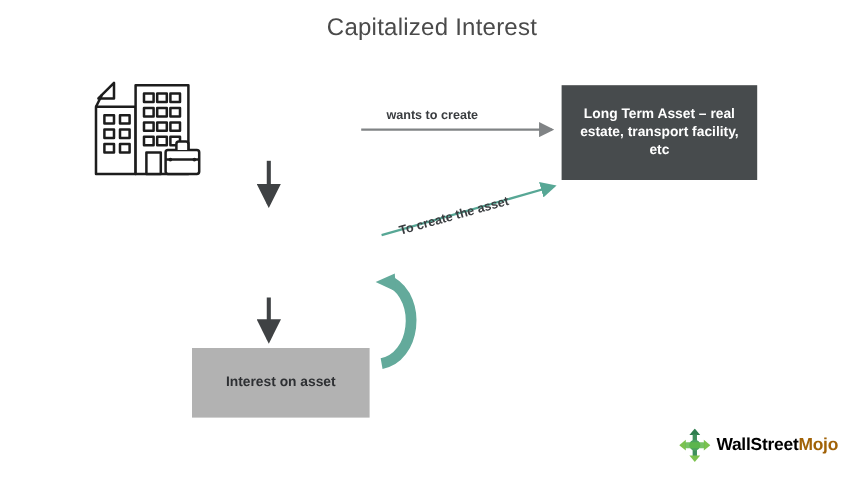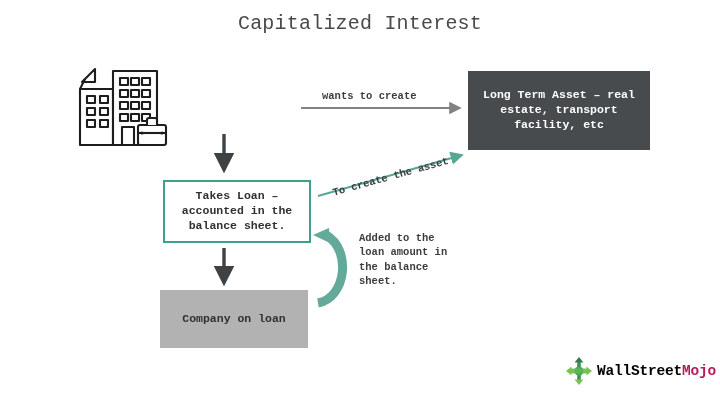--- a/index.html
+++ b/index.html
@@ -5,21 +5,21 @@
   html, body {
     margin: 0;
     padding: 0;
     background: #ffffff;
   }
   #canvas {
     position: relative;
     width: 720px;
     height: 401px;
     background: #ffffff;
-    font-family: Liberation Mono, monospace;
+    font-family: Liberation Sans, sans-serif;
     overflow: hidden;
   }
 
   
   #diagram-title {
     position: absolute;
     left: 0;
     top: 12px;
     width: 720px;
     text-align: center;
@@ -57,21 +57,21 @@
     height: 48px;
     background: #45b3a0;
     color: #ffffff;
     font-size: 11.5px;
     font-weight: bold;
   }
 
   #node-long-term-asset {
     left: 468px;
     top: 71px;
-    width: 182px;
+    width: 163px;
     height: 79px;
     background: #474b4d;
     color: #ffffff;
     font-size: 11.5px;
     padding: 0 9px;
   }
 
   #node-takes-loan {
     left: 163px;
     top: 180px;
@@ -148,21 +148,21 @@
     gap: 5px;
   }
   #brand-logo-mark { width: 26px; height: 28px; flex: 0 0 auto; }
   #brand-logo-text {
     font-size: 14.5px;
     font-weight: bold;
     letter-spacing: -0.2px;
     white-space: nowrap;
   }
   .logo-wall { color: #000000; }
-  .logo-mojo { color: #be185d; }
+  .logo-mojo { color: #a16207; }
 </style>
 </head>
 <body>
 
 <div id="canvas">
 
   <div id="diagram-title">Capitalized Interest</div>
 
   <div id="building-icon">
     <svg viewBox="0 0 98 88" width="98" height="88" xmlns="http://www.w3.org/2000/svg">
@@ -225,32 +225,27 @@
 
     <line x1="224" y1="248" x2="224" y2="283" stroke="#3f4244" stroke-width="3.4" marker-end="url(#arrow-dark)"></line>
 
     <path d="M318 303 C346 298 352 250 326 235" fill="none" stroke="#63aa9b" stroke-width="9" stroke-linecap="butt"></path>
     <path d="M329 228 L313 235 L330 243 Z" fill="#63aa9b"></path>
   </svg>
 
 
   <div class="node" id="node-long-term-asset">Long Term Asset – real estate, transport facility, etc</div>
 
-  <div class="node" id="node-takes-loan">Takes Loan – accounted in the balance sheet.</div>
-
-  <div class="node" id="node-interest-on-loan">Company on loan</div>
+
+  <div class="node" id="node-interest-on-loan">Interest on asset</div>
 
   <div class="edge-label" id="label-wants-to-create">wants to create</div>
 
   <div class="edge-label" id="label-to-create-the-asset">To create the asset</div>
 
-  <div class="edge-label" id="label-added-to-loan">Added to the
-loan amount in
-the balance
-sheet.</div>
 
   <div id="brand-logo">
     <div id="brand-logo-mark">
       <svg viewBox="0 0 26 28" width="26" height="28" xmlns="http://www.w3.org/2000/svg">
         <path d="M13 0 L17.5 5.5 L8.5 5.5 Z" fill="#2f7d4f"></path>
         <rect x="11.2" y="5" width="3.6" height="18" fill="#3f8f5c"></rect>
         <path d="M0 14 L5.5 9.5 L5.5 18.5 Z" fill="#7cc24f"></path>
         <path d="M26 14 L20.5 9.5 L20.5 18.5 Z" fill="#7cc24f"></path>
         <path d="M13 28 L8.5 22.5 L17.5 22.5 Z" fill="#7cc24f"></path>
         <circle cx="13" cy="14" r="4.6" fill="#4da35f"></circle>

